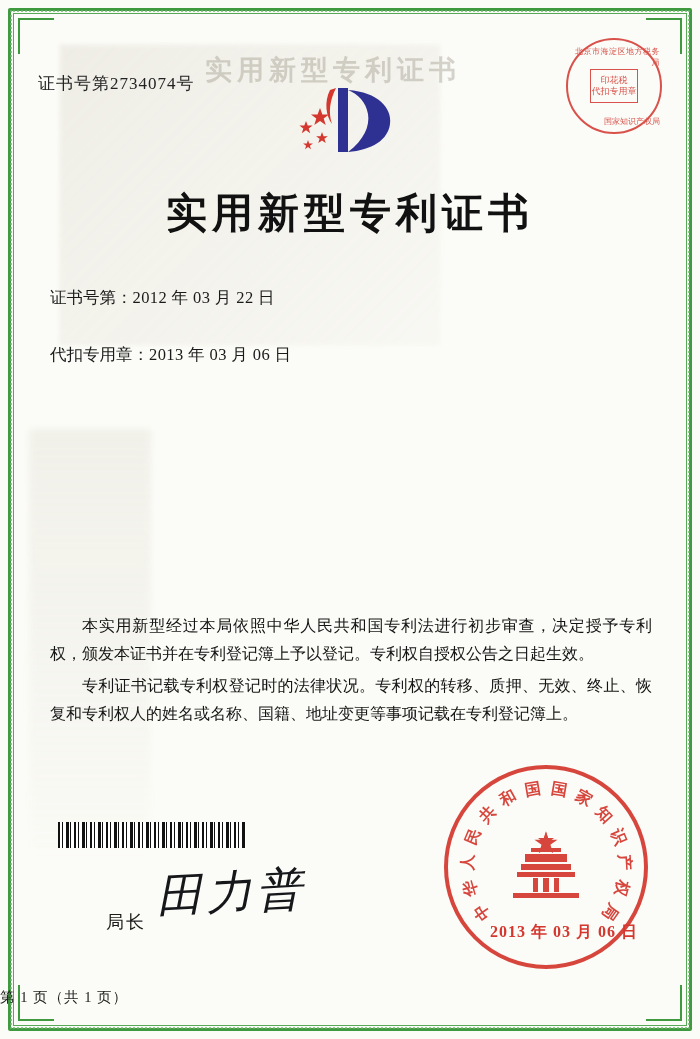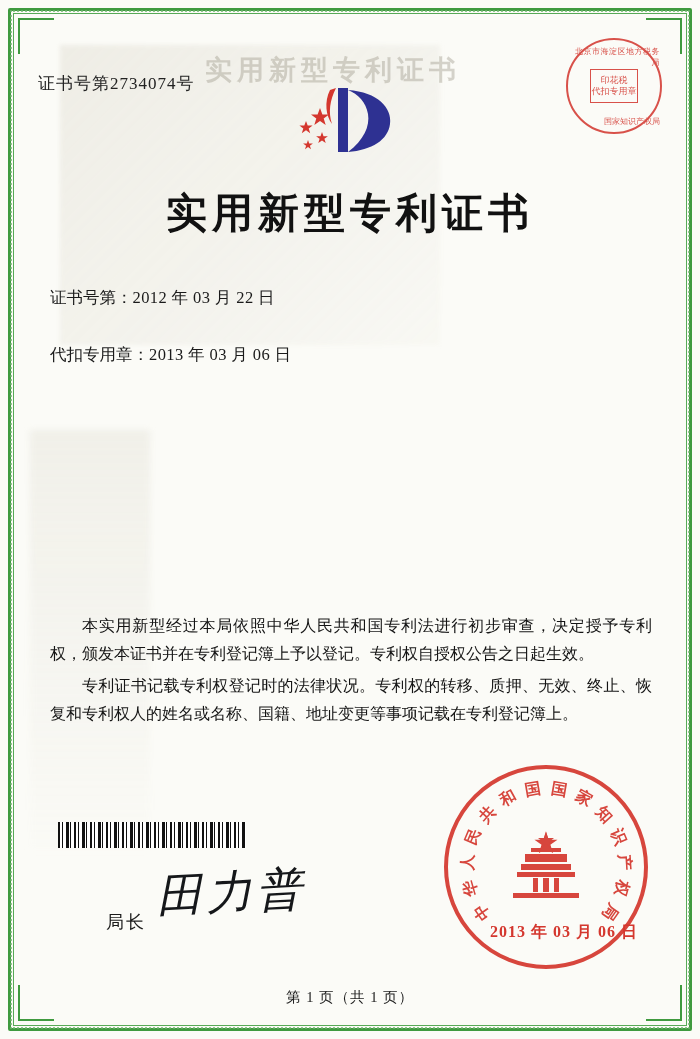--- a/index.html
+++ b/index.html
@@ -269,21 +269,21 @@
     font-size: 16px;
     color: #d4372e;
     letter-spacing: 1px;
     font-weight: bold;
   }
 
   
   .page-footer {
     position: absolute;
     left: 0; right: 0; bottom: 32px;
-    text-align: center;
+    text-align: left;
     font-size: 14.5px;
     color: #1a1a1a;
     letter-spacing: 1px;
   }
 </style>
 </head>
 <body>
 
 <div id="certificate">
 

